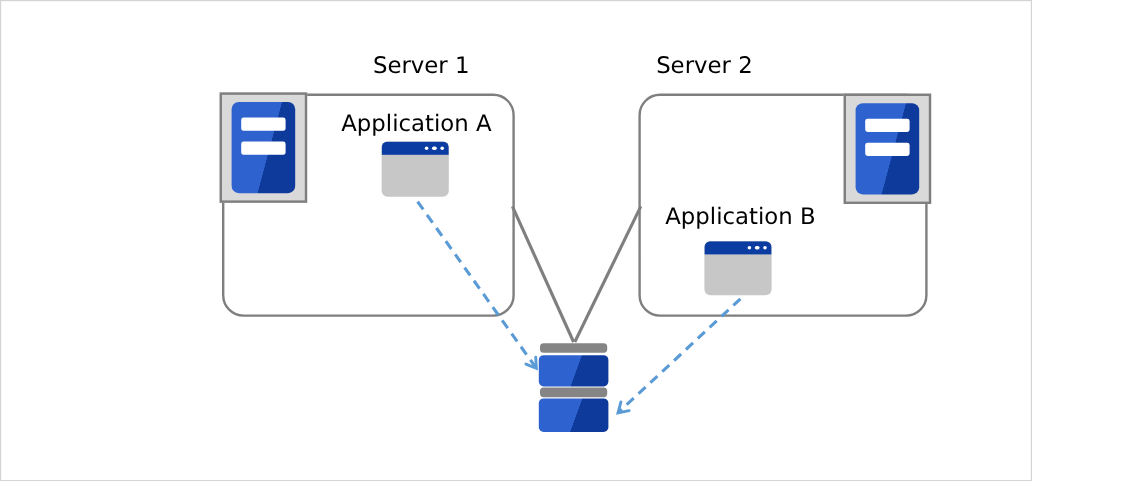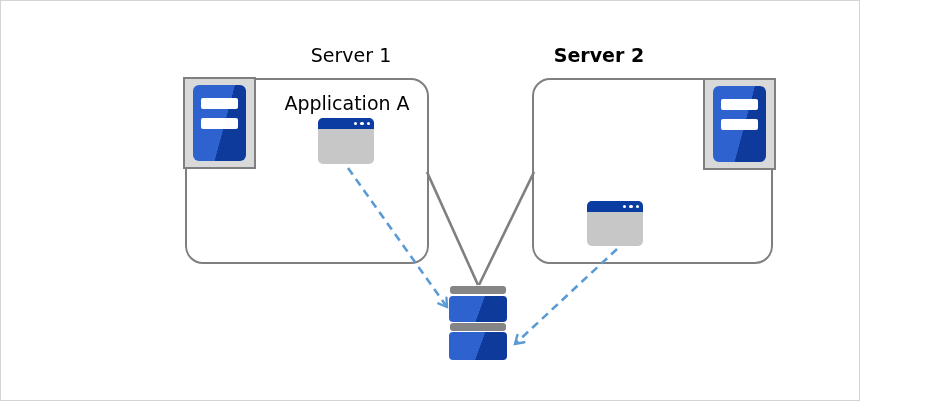--- a/index.html
+++ b/index.html
@@ -117,21 +117,21 @@
   .label {
     position: absolute;
     width: 200px;
     text-align: center;
     font-size: 19px;
     color: var(--text);
     z-index: 6;
     white-space: nowrap;
   }
   .lbl-server1 { left:250px; top:43px; }
-  .lbl-server2 { left:498px; top:43px;font-weight:bold; }
+  .lbl-server2 { left:486px; top:43px; }
   .lbl-appA    { left:246px; top:91px; }
   .lbl-appB    { left:516px; top:169px; }
   .lbl-disk    { left:381px; top:368px; }
 
   svg.connectors {
     position: absolute;
     left: 0; top: 0;
     z-index: 5;
     pointer-events: none;
   }
@@ -207,14 +207,15 @@
     </defs>
     <line class="solid-gray" x1="426" y1="171" x2="477" y2="284"></line>
     <line class="solid-gray" x1="533" y1="171" x2="478" y2="284"></line>
     <line class="dashed-blue" x1="347" y1="167" x2="446" y2="306" marker-end="url(#openArrow)"></line>
     <line class="dashed-blue" x1="616" y1="248" x2="514" y2="343" marker-end="url(#openArrow)"></line>
   </svg>
 
   <div class="label lbl-server1">Server 1</div>
   <div class="label lbl-server2">Server 2</div>
   <div class="label lbl-appA">Application A</div>
+  <div class="label lbl-appB">Application B</div>
 
 </div>
 
 </body></html>

